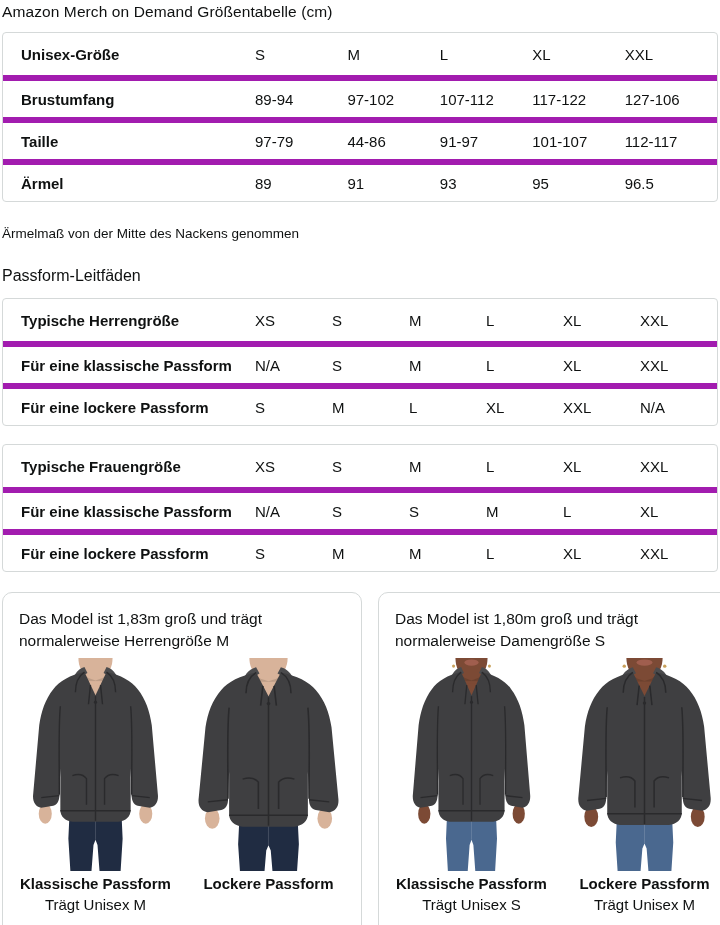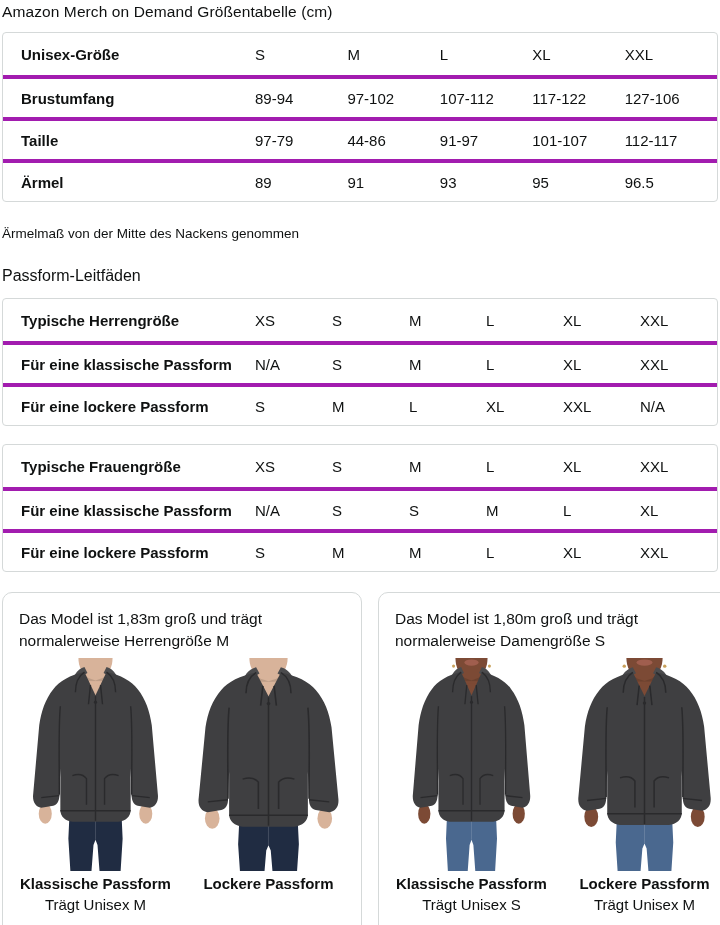--- a/index.html
+++ b/index.html
@@ -17,21 +17,21 @@
 
   .tbl {
     border:1px solid #D5D9D9;
     border-radius:4px;
     background:#fff;
     overflow:hidden;
   }
   .tbl .row {
     display:flex; align-items:center;
     height:42px;
-    border-top:4px solid #a21caf;
+    border-top:6px solid #a21caf;
   }
   .tbl .row:first-child { border-top:none; }
   .cell { font-size:15px; white-space:nowrap; }
   .cell.lbl { flex:0 0 252px; padding-left:18px; font-weight:bold; }
   .cell.val { flex:1 1 0; }
 
   .tbl-sizes { margin-top:10px; }
   .note { font-size:13.5px; margin-top:23px; line-height:17px; }
   .section-heading { font-size:16px; font-weight:400; margin:24px 0 0 0; line-height:20px; }
   .tbl-men { margin-top:12px; }

